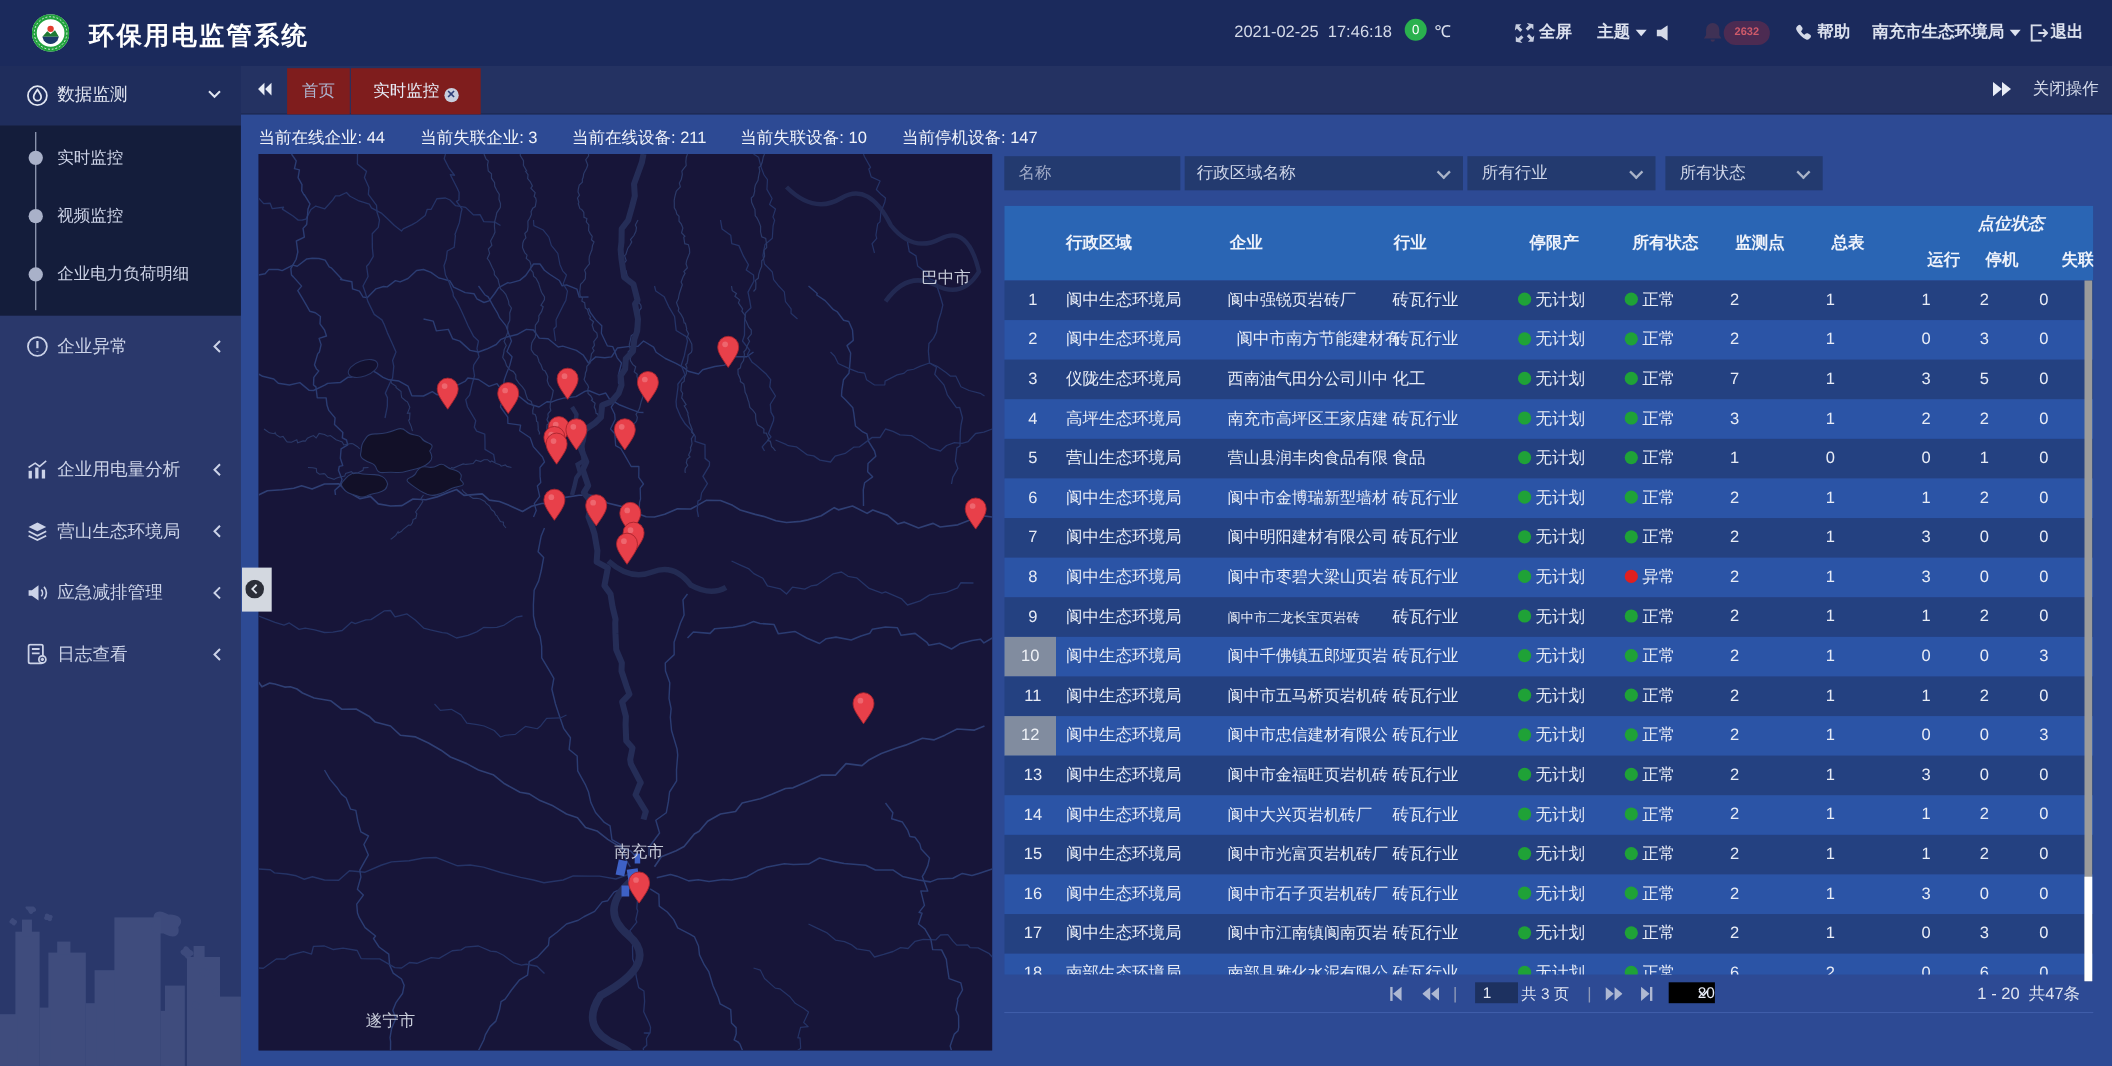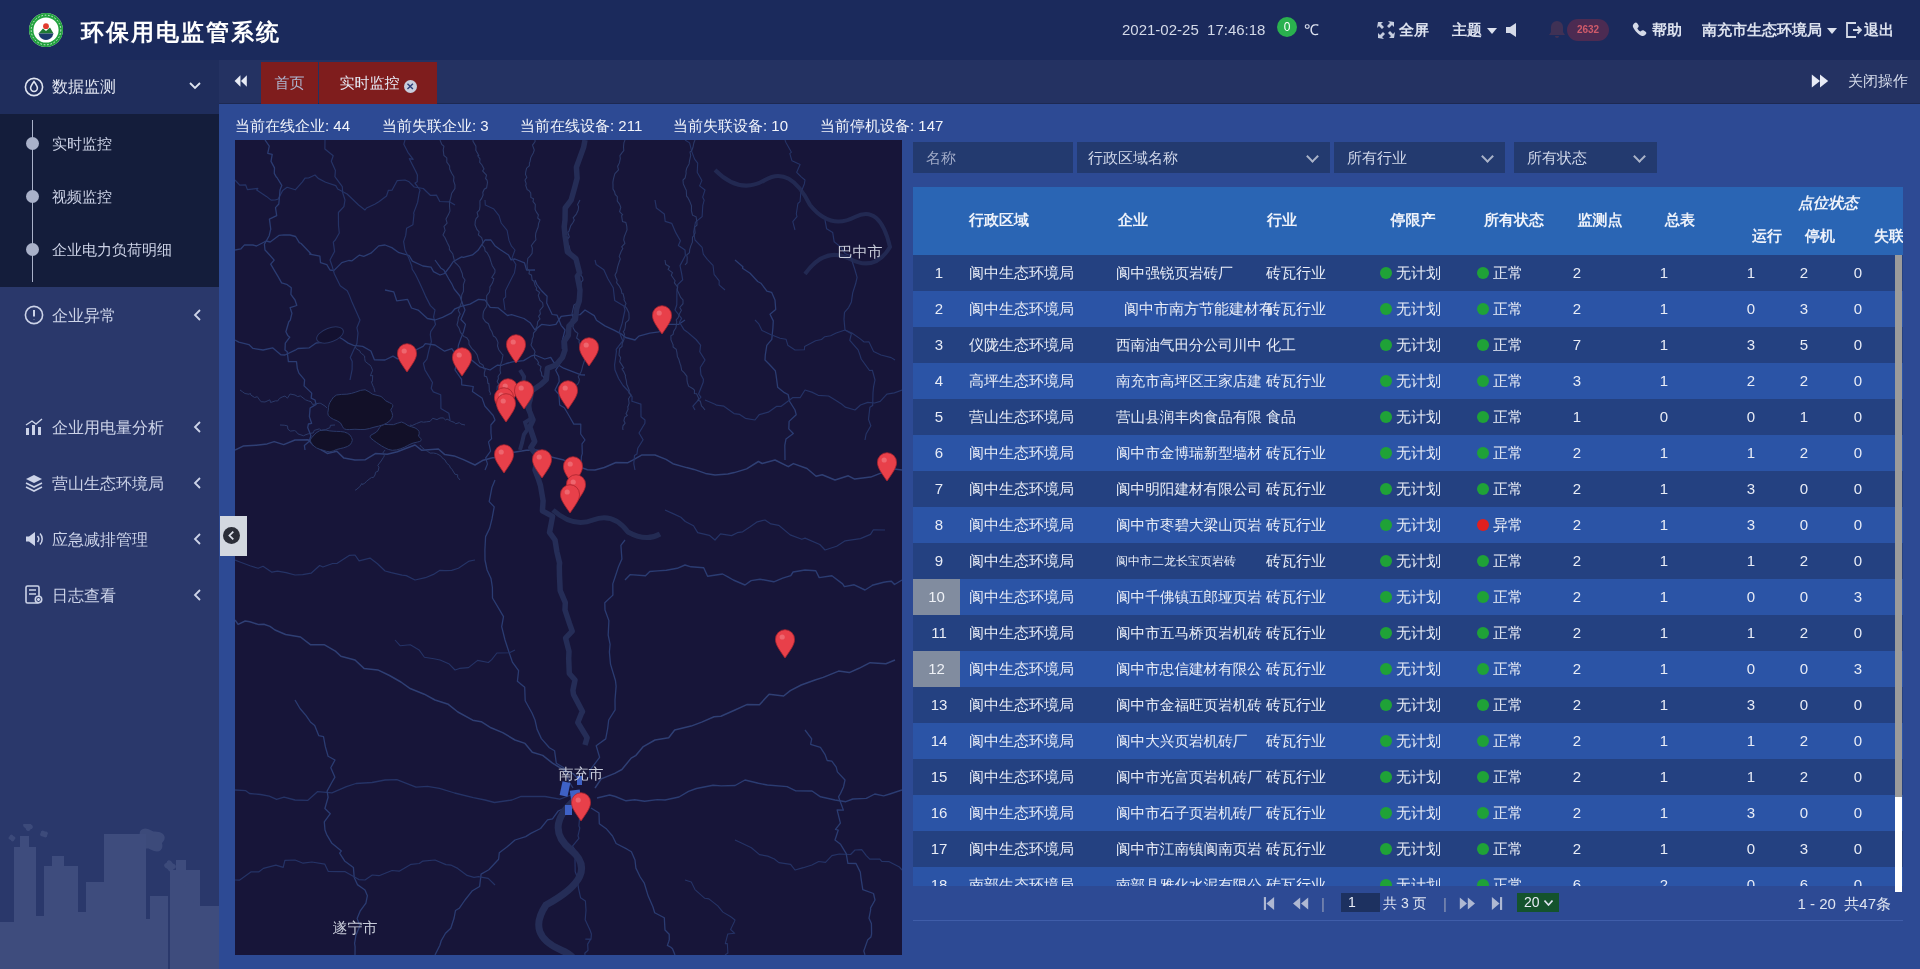--- a/index.html
+++ b/index.html
@@ -75,21 +75,21 @@
 .dotg, .dotr { display:inline-block; width:12px; height:12px; border-radius:50%; margin-right:4px; vertical-align:-1px; }
 .dotg { background:#1fa237; }
 .dotr { background:#e01f1f; }
 #vscroll { position:absolute; left:985px; top:147px; width:7px; height:637px; background:#9b9b9b; }
 #vthumb { position:absolute; left:0; top:542px; width:7px; height:95px; background:#ffffff; }
 
 
 #pager { position:absolute; left:3px; top:778px; width:990px; height:35px; color:#dfe4f0; font-size:15px; line-height:35px; border-bottom:1px solid #3f5da9; }
 #pager .pi { position:absolute; top:0; }
 #pginput { position:absolute; left:428px; top:7px; width:39px; height:19px; background:#1d3160; border:none; color:#e8ecf6; text-align:left; padding-left:7px; line-height:19px; font-size:14px; }
-#pgsel { position:absolute; left:604px; top:7px; width:42px; height:19px; background:#14532d; border:none; color:#e8ecf6; text-align:left; padding-left:7px; line-height:19px; font-size:14px; }
+#pgsel { position:absolute; left:604px; top:7px; width:42px; height:19px; background:#000000; border:none; color:#e8ecf6; text-align:right; padding-left:7px; line-height:19px; font-size:14px; }
 #pgtotal { position:absolute; right:12px; top:0; }
 </style>
 </head>
 <body>
 
 <div id="navbar">
   <svg id="logo" viewBox="0 0 34 34">
     <circle cx="17" cy="17" r="17" fill="#fff"></circle>
     <circle cx="17" cy="17" r="14.8" fill="none" stroke="#22a23e" stroke-width="4.4"></circle>
     <circle cx="17" cy="17" r="14.8" fill="none" stroke="#eaf6ec" stroke-width="0.9" stroke-dasharray="1.6 1.8"></circle>

